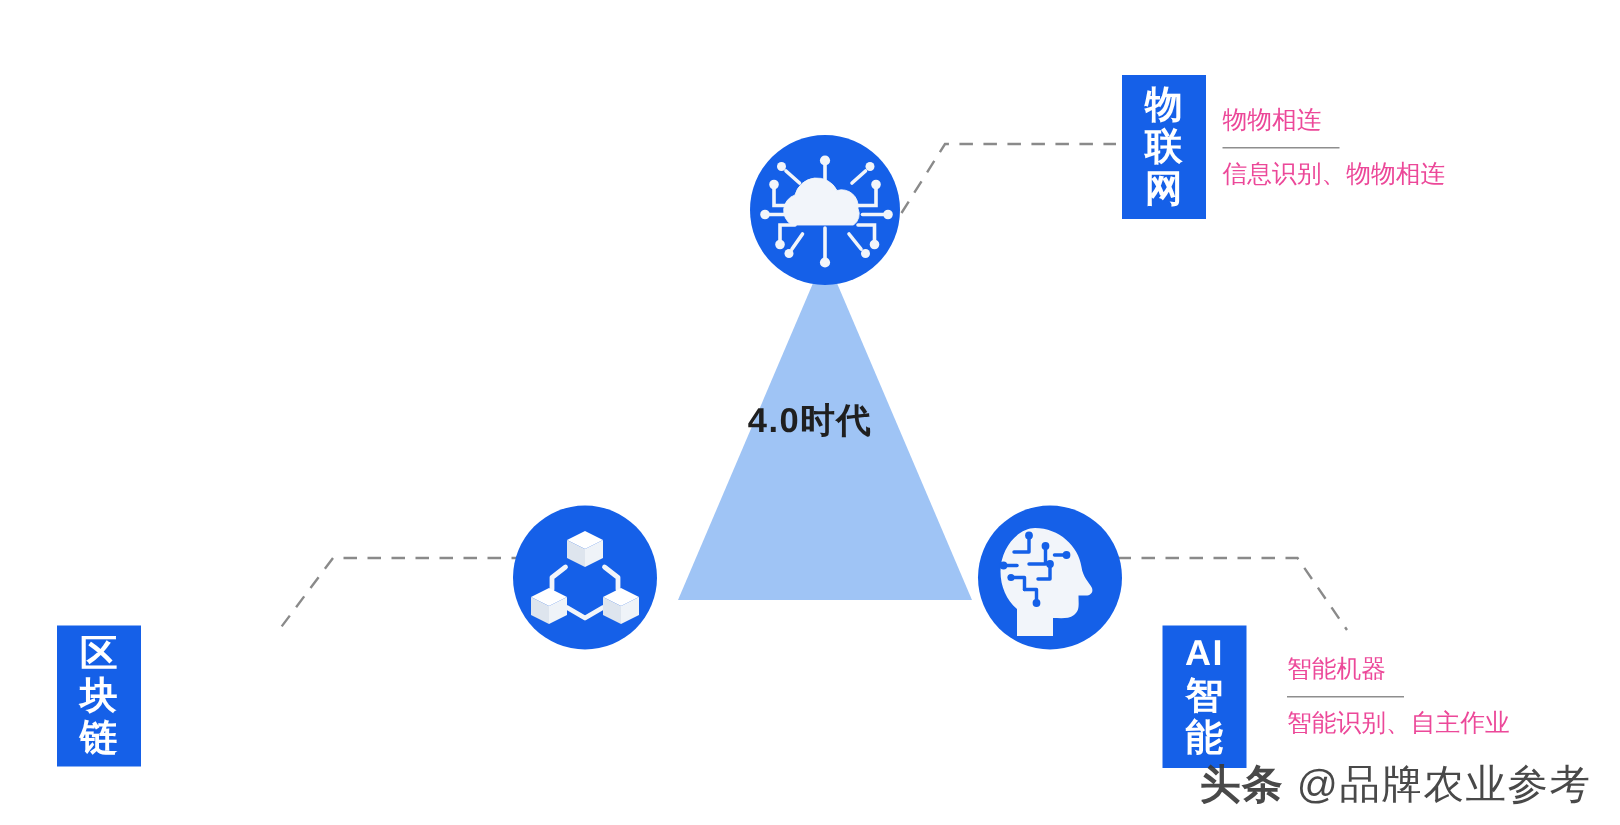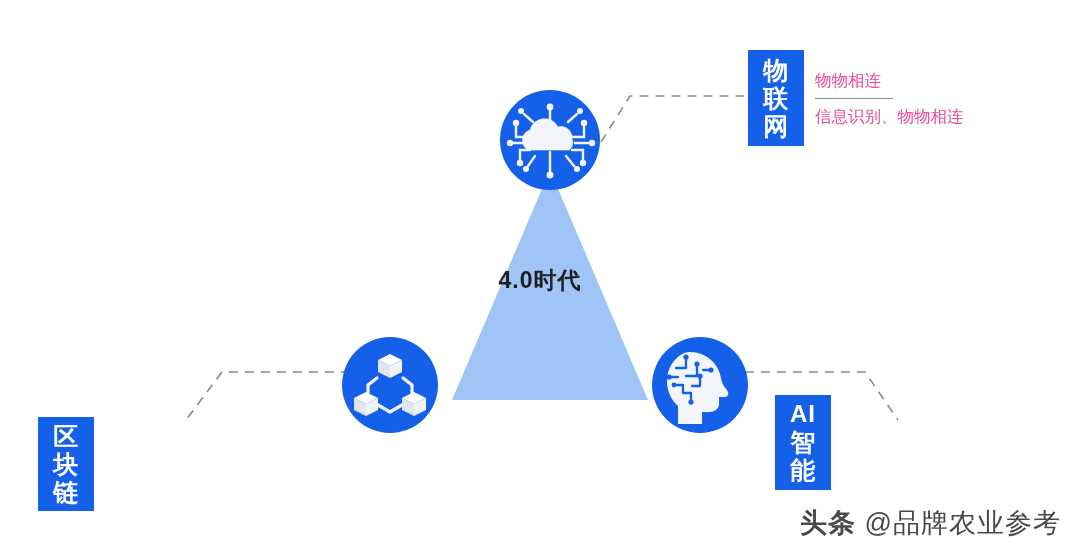--- a/index.html
+++ b/index.html
@@ -82,21 +82,21 @@
   .desc-rule {
     border: 0;
     border-top: 1px solid #8e8e8e;
     width: 78px;
     margin: 7px 0 7px 0;
   }
 
   
   #label-iot     { left: 748px; top: 50px;  height: 96px; }
   #label-chain   { left: 38px;  top: 417px; height: 94px; }
-  #label-ai      { left: 775px; top: 395px; height: 95px; gap: 16px; }
+  #label-ai      { left: 775px; top: 417px; height: 95px; gap: 16px; }
 
   
   #center-text {
     position: absolute;
     left: 430px;
     top: 250px;
     width: 220px;
     text-align: center;
     color: #1f1f1f;
     pointer-events: none;
@@ -287,20 +287,25 @@
       <span class="tag-char">链</span>
     </div>
   </div>
 
   <div class="label-block" id="label-ai">
     <div class="tag-box latin-first">
       <span class="tag-char">AI</span>
       <span class="tag-char">智</span>
       <span class="tag-char">能</span>
     </div>
+    <div class="desc-col">
+      <div class="desc-line">智能机器</div>
+      <hr class="desc-rule">
+      <div class="desc-line">智能识别、自主作业</div>
+    </div>
   </div>
 
   <div id="watermark">
     <span>头条</span>
     <span class="wm-at">@品牌农业参考</span>
   </div>
 
 </div>
 
 </body></html>

